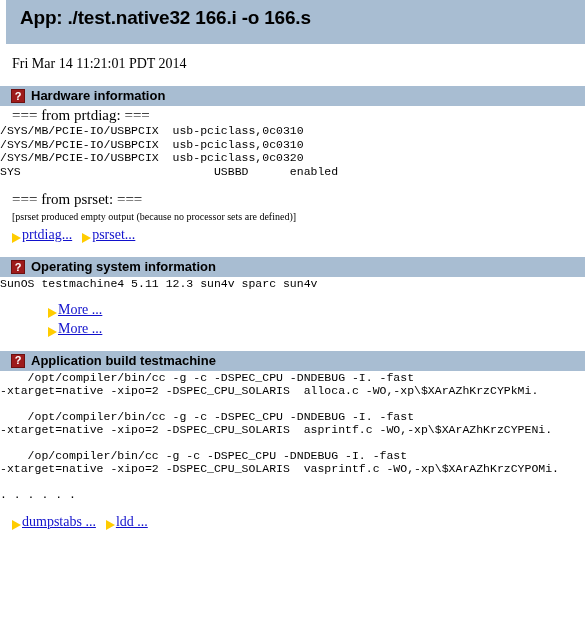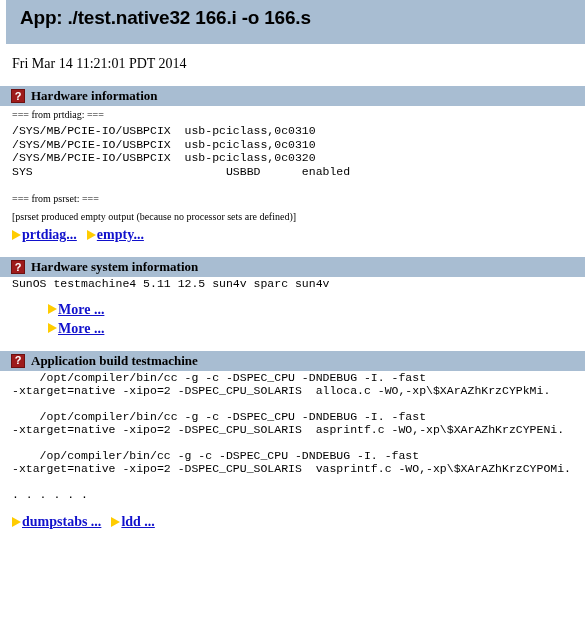--- a/index.html
+++ b/index.html
@@ -61,63 +61,61 @@
     justify-content: center;
     color: #ffffff;
     font-family: "Liberation Sans", sans-serif;
     font-weight: bold;
     font-size: 11px;
     line-height: 11px;
     flex: 0 0 auto;
     margin-right: 6px;
   }
   .section-title {
-    font-family: Liberation Serif, serif;
+    font-family: Liberation Sans, sans-serif;
     font-weight: bold;
     font-size: 13px;
     line-height: 14px;
     color: #000;
   }
 
   
   .serif-line {
     font-family: "Liberation Serif", serif;
-    font-size: 10px;
+    font-size: 15px;
     line-height: 18px;
     padding-left: 12px;
     white-space: pre;
   }
   .serif-line.tight {
     font-size: 10px;
   }
   pre.mono {
     font-family: "Liberation Mono", monospace;
     font-size: 11.5px;
     line-height: 13.5px;
     margin: 0;
-    padding-left: 12px;
     white-space: pre;
     color: #000;
   }
   .spacer-10 { height: 10px; }
   .spacer-12 { height: 12px; }
 
   
   .link-row {
     padding-left: 12px;
     display: flex;
     align-items: center;
     flex-wrap: wrap;
     line-height: 17px;
   }
   .link-item {
     display: inline-flex;
-    align-items: center;
+    align-items: flex-end;
     margin-right: 10px;
-    font-weight: bold;
   }
   .arrow-icon {
     width: 0;
     height: 0;
     border-top: 5px solid transparent;
     border-bottom: 5px solid transparent;
     border-left: 9px solid #ffcc00;
     margin-right: 1px;
     flex: 0 0 auto;
   }
@@ -152,29 +150,29 @@
 <div class="spacer-12"></div>
 <div class="serif-line">=== from psrset: ===</div>
 <div class="serif-line tight">[psrset produced empty output (because no processor sets are defined)]</div>
 <div class="link-row">
   <span class="link-item">
     <span class="arrow-icon"></span>
     <span class="doc-link">prtdiag...</span>
   </span>
   <span class="link-item">
     <span class="arrow-icon"></span>
-    <span class="doc-link">empty...</span>
+    <span class="doc-link">psrset...</span>
   </span>
 </div>
 
 <div class="section-header">
   <span class="help-icon">?</span>
-  <span class="section-title">Hardware system information</span>
-</div>
-<pre class="mono">SunOS testmachine4 5.11 12.5 sun4v sparc sun4v</pre>
+  <span class="section-title">Operating system information</span>
+</div>
+<pre class="mono">SunOS testmachine4 5.11 12.3 sun4v sparc sun4v</pre>
 <div class="spacer-10"></div>
 <div class="link-row stacked">
   <span class="link-item">
     <span class="arrow-icon"></span>
     <span class="doc-link">More ...</span>
   </span>
   <span class="link-item">
     <span class="arrow-icon"></span>
     <span class="doc-link">More ...</span>
   </span>

